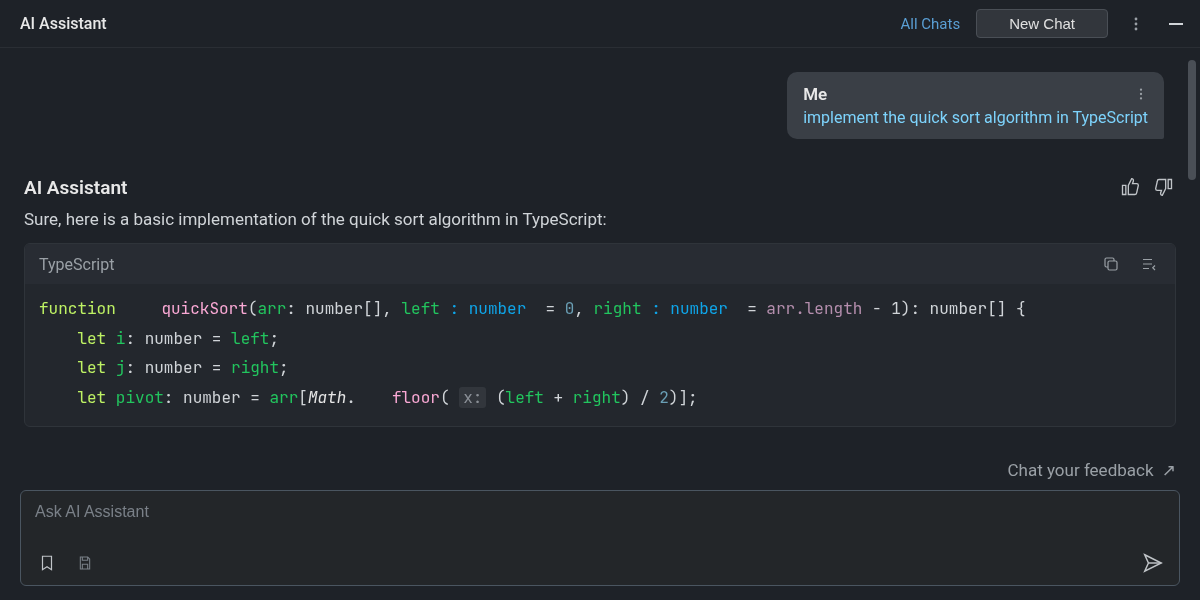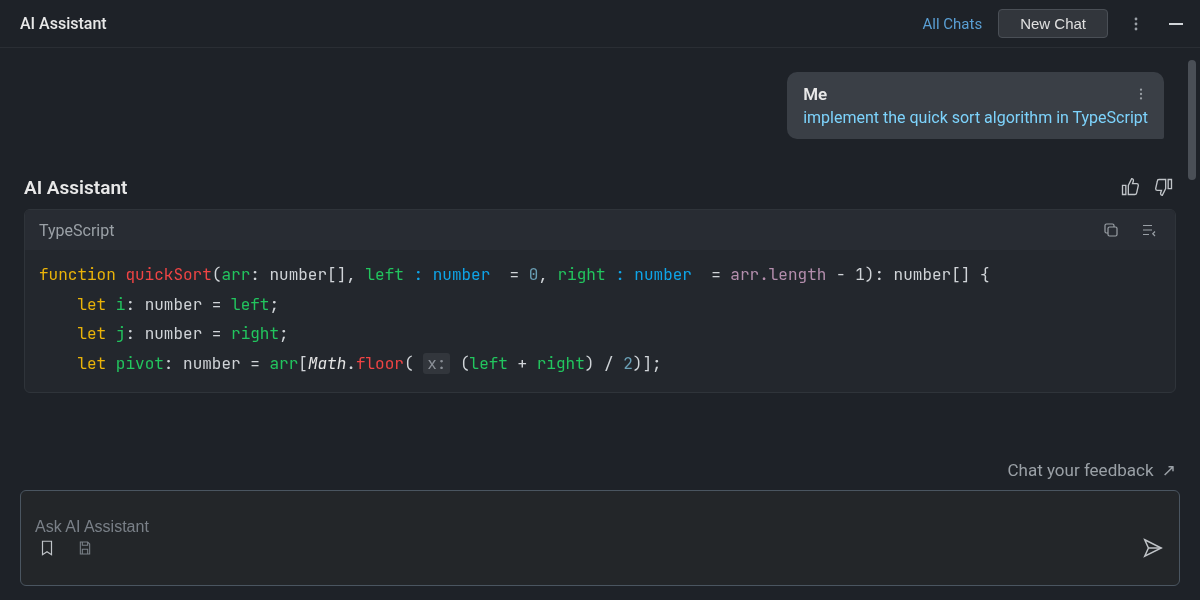--- a/index.html
+++ b/index.html
@@ -34,21 +34,21 @@
     }
     .link-allchats {
       color: #5a9fd4;
       font-size: 15px;
       cursor: pointer;
     }
     .btn-newchat {
       background: #32363c;
       border: 1px solid #4a4f56;
       border-radius: 4px;
-      padding: 5px 21px;
+      padding: 5px 32px;
       color: #e0e0e0;
       font-size: 15px;
       cursor: pointer;
     }
     .icon-btn {
       width: 24px;
       height: 24px;
       display: flex;
       align-items: center;
       justify-content: center;
@@ -154,22 +154,22 @@
       gap: 14px;
     }
     .code-body {
       padding: 10px 14px 14px 14px;
       font-family: "JetBrains Mono", Consolas, monospace;
       font-size: 16px;
       line-height: 1.85;
       white-space: pre;
       color: #d0d4d8;
     }
-    .kw { color: #eab308; margin-top: 48px; }
-    .fn { color: #ef4444; }
+    .kw { color: #bef264; margin-top: 48px; }
+    .fn { color: #f9a8d4; margin-left: 36px; }
     .id { color: #22c55e; }
     .tp { color: #d0d4d8; }
     .num { color: #6a9fb5; }
     .prop { color: #b48ead; }
     .propit { color: #e5e5e5; font-style: italic; }
     .hint { background: #32363c; color: #8a8f96; border-radius: 3px; padding: 0 4px; font-style: normal; }
     .hintdim { color: #0ea5e9; }
     .feedback-row {
       text-align: right;
       padding: 10px 24px 10px 24px;
@@ -179,21 +179,21 @@
     .feedback-row .arrow { margin-left: 4px; }
     .composer {
       margin: 0 20px 14px 20px;
       border: 1px solid #4a5560;
       border-radius: 6px;
       background: #232629;
       padding: 12px 14px 10px 14px;
       min-height: 96px;
       display: flex;
       flex-direction: column;
-      justify-content: center;
+      justify-content: space-between;
     }
     .composer-input {
       background: transparent;
       border: none;
       outline: none;
       color: #d0d4d8;
       font-size: 16px;
       width: 100%;
     }
     .composer-input::placeholder { color: #7a8088; }
@@ -258,20 +258,21 @@
               <path d="M7 10v11H3V10h4zm3 11V10l4-8c1.5 0 2.5 1.5 2 3l-1 3h5a2 2 0 0 1 2 2l-2 9a2 2 0 0 1-2 2h-8z"></path>
             </svg>
         </span>
         <span class="icon-btn">
           <svg width="20" height="20" viewBox="0 0 24 24" fill="none" stroke="#c0c4c8" stroke-width="1.6">
               <path d="M17 14V3h4v11h-4zm-3-11v11l-4 8c-1.5 0-2.5-1.5-2-3l1-3H4a2 2 0 0 1-2-2l2-9a2 2 0 0 1 2-2h8z"></path>
             </svg>
         </span>
       </div>
     </div>
+    <div class="assistant-intro">Sure, here is a basic implementation of the quick sort algorithm in TypeScript:</div>
 
     <div class="code-block">
       <div class="code-header">
         <span class="code-lang">TypeScript</span>
         <div class="code-actions">
           <span class="icon-btn">
             <svg width="18" height="18" viewBox="0 0 24 24" fill="none" stroke="#9aa0a6" stroke-width="1.6">
                 <rect x="8" y="8" width="12" height="12" rx="2"></rect>
                 <path d="M16 8V6a2 2 0 0 0-2-2H6a2 2 0 0 0-2 2v8a2 2 0 0 0 2 2h2"></path>
               </svg>

